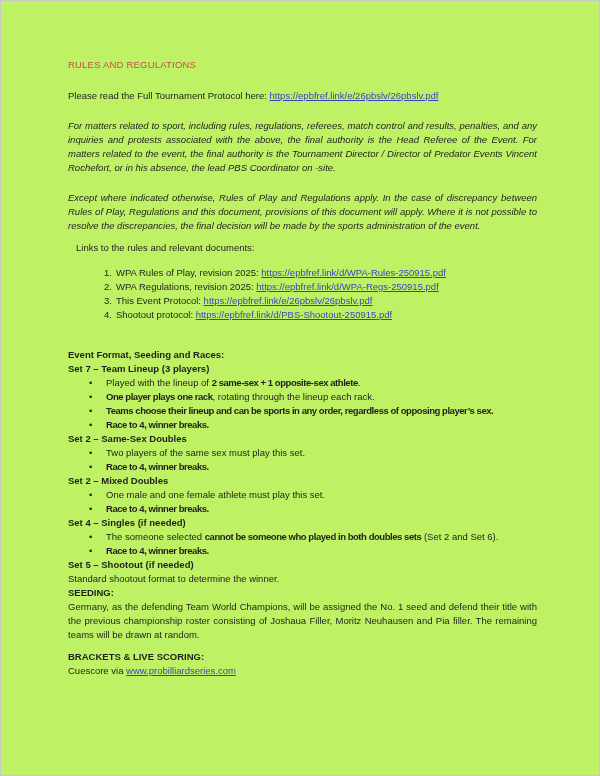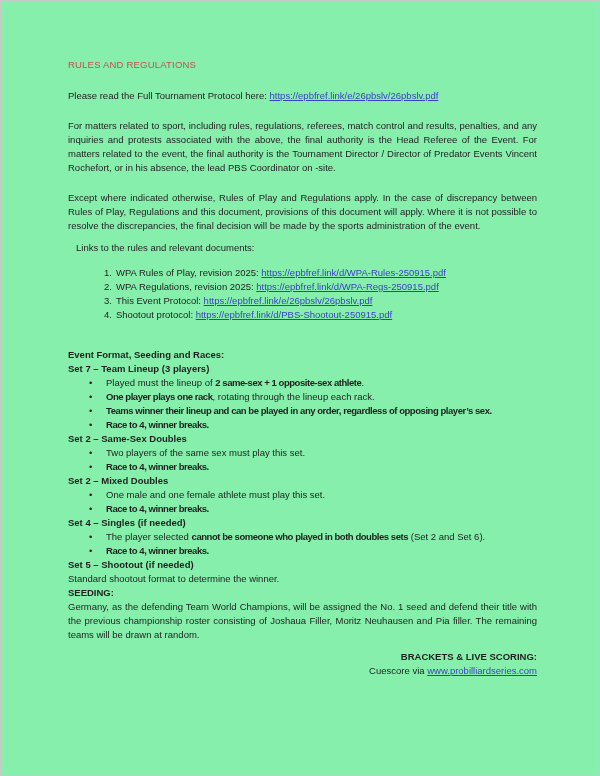--- a/index.html
+++ b/index.html
@@ -1,41 +1,41 @@
 <!DOCTYPE html>
 <html style="--heading: #C0504D; --link: #3B3FC3; --text: #1F1F1F; --border: #C9C9C9;"><head>
 <meta charset="utf-8">
 <style>
   html,body{margin:0;padding:0;background:#ffffff;}
   .page{
     width:600px;height:776px;box-sizing:border-box;
-    background:#86efac;border:1px solid var(--border,#c9c9c9);
+    background:#bef264;border:1px solid var(--border,#c9c9c9);
     padding:57px 62px 0 67px;
     font-family:"Liberation Sans",sans-serif;
     font-size:9.5px;line-height:14px;
     color:var(--text,#1f1f1f);
     overflow:hidden;
   }
   .doc-heading{color:var(--heading,#C0504D);margin:0 0 17px 0;letter-spacing:.2px;}
   .line{margin:0;}
   .mb-lg{margin-bottom:12px;}
-  .para{margin:16px 0 8px 0;}
+  .para{margin:16px 0 8px 0;font-style:italic;}
   .just{text-align:justify;}
   .links-head{margin:0 0 11px 8px;}
   .doc-list{padding-left:36px;margin:0 0 26px 0;}
   .doc-item{white-space:nowrap;}
   .num{display:inline-block;margin-right:4px;}
   .b{font-weight:bold;}
   .link{color:var(--link,#3B3FC3);text-decoration:underline;cursor:pointer;}
   .bullet{display:flex;padding-left:21px;}
   .dot{width:17px;flex:none;}
   .bullet .content{flex:1;}
   .bullet .content .b{letter-spacing:-0.45px;}
   .section-seeding{}
-  .section-brackets{margin-top:8px;text-align:right;}
+  .section-brackets{margin-top:8px;}
 </style>
 </head>
 <body>
 
 <div class="page">
 
   <div class="doc-heading">RULES AND REGULATIONS</div>
 
   <p class="line mb-lg"><span>Please read the Full Tournament Protocol here: </span><a href="#" class="link">https://epbfref.link/e/26pbslv/26pbslv.pdf</a></p>
 
@@ -52,29 +52,29 @@
       <div class="doc-item"><span class="num">4.</span><span>Shootout protocol: </span><a href="#" class="link">https://epbfref.link/d/PBS-Shootout-250915.pdf</a></div>
     </div>
 
   <div class="format-block">
     <div class="b">Event Format, Seeding and Races:</div>
     <div id="sets">
         <div>
           <div class="b">Set 7 – Team Lineup (3 players)</div>
           <div class="bullet">
             <span class="dot">•</span>
-            <span class="content"><span>Played must the lineup of </span><span class="b">2 same-sex + 1 opposite-sex athlete</span><span>.</span></span>
+            <span class="content"><span>Played with the lineup of </span><span class="b">2 same-sex + 1 opposite-sex athlete</span><span>.</span></span>
           </div>
           <div class="bullet">
             <span class="dot">•</span>
             <span class="content"><span class="b">One player plays one rack</span><span>, rotating through the lineup each rack.</span></span>
           </div>
           <div class="bullet">
             <span class="dot">•</span>
-            <span class="content"><span class="b">Teams winner their lineup and can be played in any order, regardless of opposing player’s sex.</span></span>
+            <span class="content"><span class="b">Teams choose their lineup and can be sports in any order, regardless of opposing player’s sex.</span></span>
           </div>
           <div class="bullet">
             <span class="dot">•</span>
             <span class="content"><span class="b">Race to 4, winner breaks.</span></span>
           </div>
         </div>
         <div>
           <div class="b">Set 2 – Same-Sex Doubles</div>
           <div class="bullet">
             <span class="dot">•</span>
@@ -93,21 +93,21 @@
           </div>
           <div class="bullet">
             <span class="dot">•</span>
             <span class="content"><span class="b">Race to 4, winner breaks.</span></span>
           </div>
         </div>
         <div>
           <div class="b">Set 4 – Singles (if needed)</div>
           <div class="bullet">
             <span class="dot">•</span>
-            <span class="content"><span>The player selected </span><span class="b">cannot be someone who played in both doubles sets</span><span> (Set 2 and Set 6).</span></span>
+            <span class="content"><span>The someone selected </span><span class="b">cannot be someone who played in both doubles sets</span><span> (Set 2 and Set 6).</span></span>
           </div>
           <div class="bullet">
             <span class="dot">•</span>
             <span class="content"><span class="b">Race to 4, winner breaks.</span></span>
           </div>
         </div>
         <div>
           <div class="b">Set 5 – Shootout (if needed)</div>
           <div>Standard shootout format to determine the winner.</div>
         </div>

